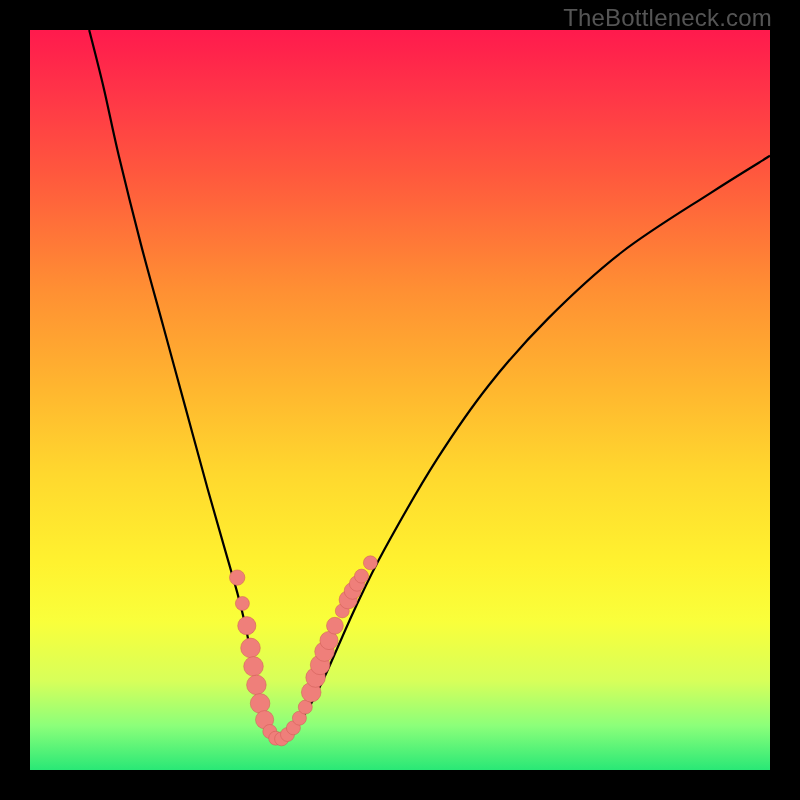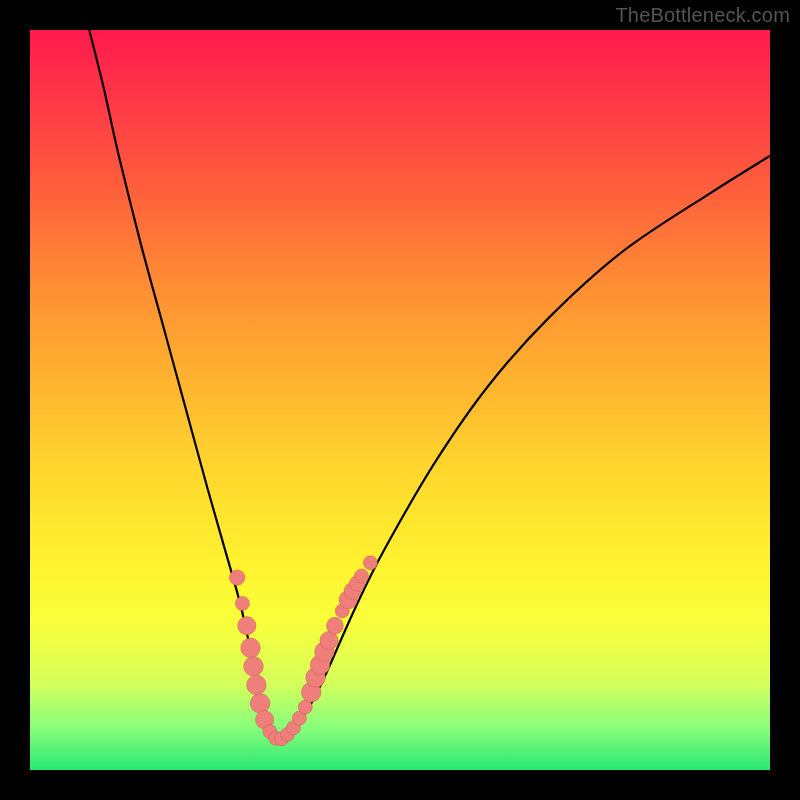--- a/index.html
+++ b/index.html
@@ -33,23 +33,23 @@
       #fff22f 72%,
       #f9ff3b 80%,
       #d7ff5a 88%,
       #8cff7a 94%,
       #29e876 100%
     );
   }
   .watermark {
     position: absolute;
     top: 4px;
-    right: 10px;
+    right: 28px;
     color: #555;
-    font-size: 20px;
+    font-size: 24px;
     letter-spacing: 0.2px;
     font-weight: 500;
     user-select: none;
   }
   svg.curve {
     position: absolute;
     left: 0;
     top: 0;
     width: 740px;
     height: 740px;

